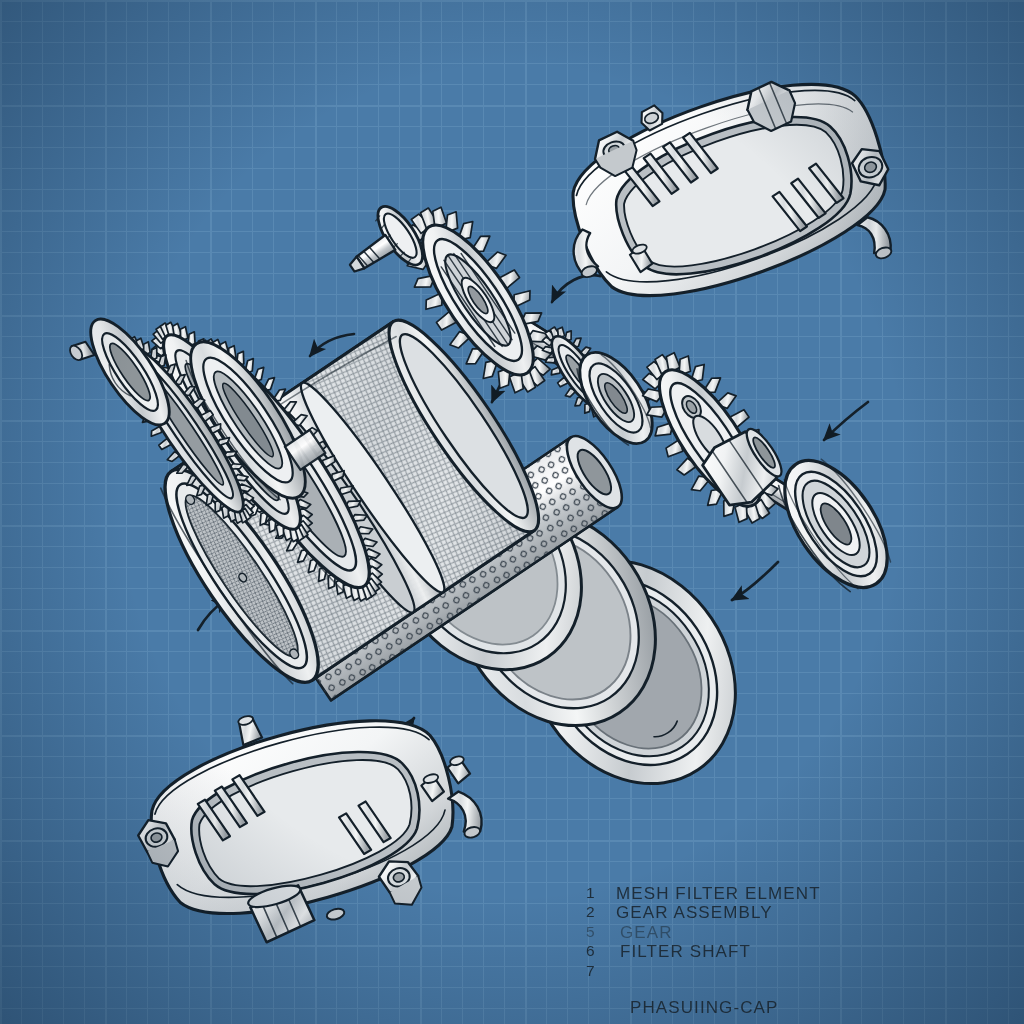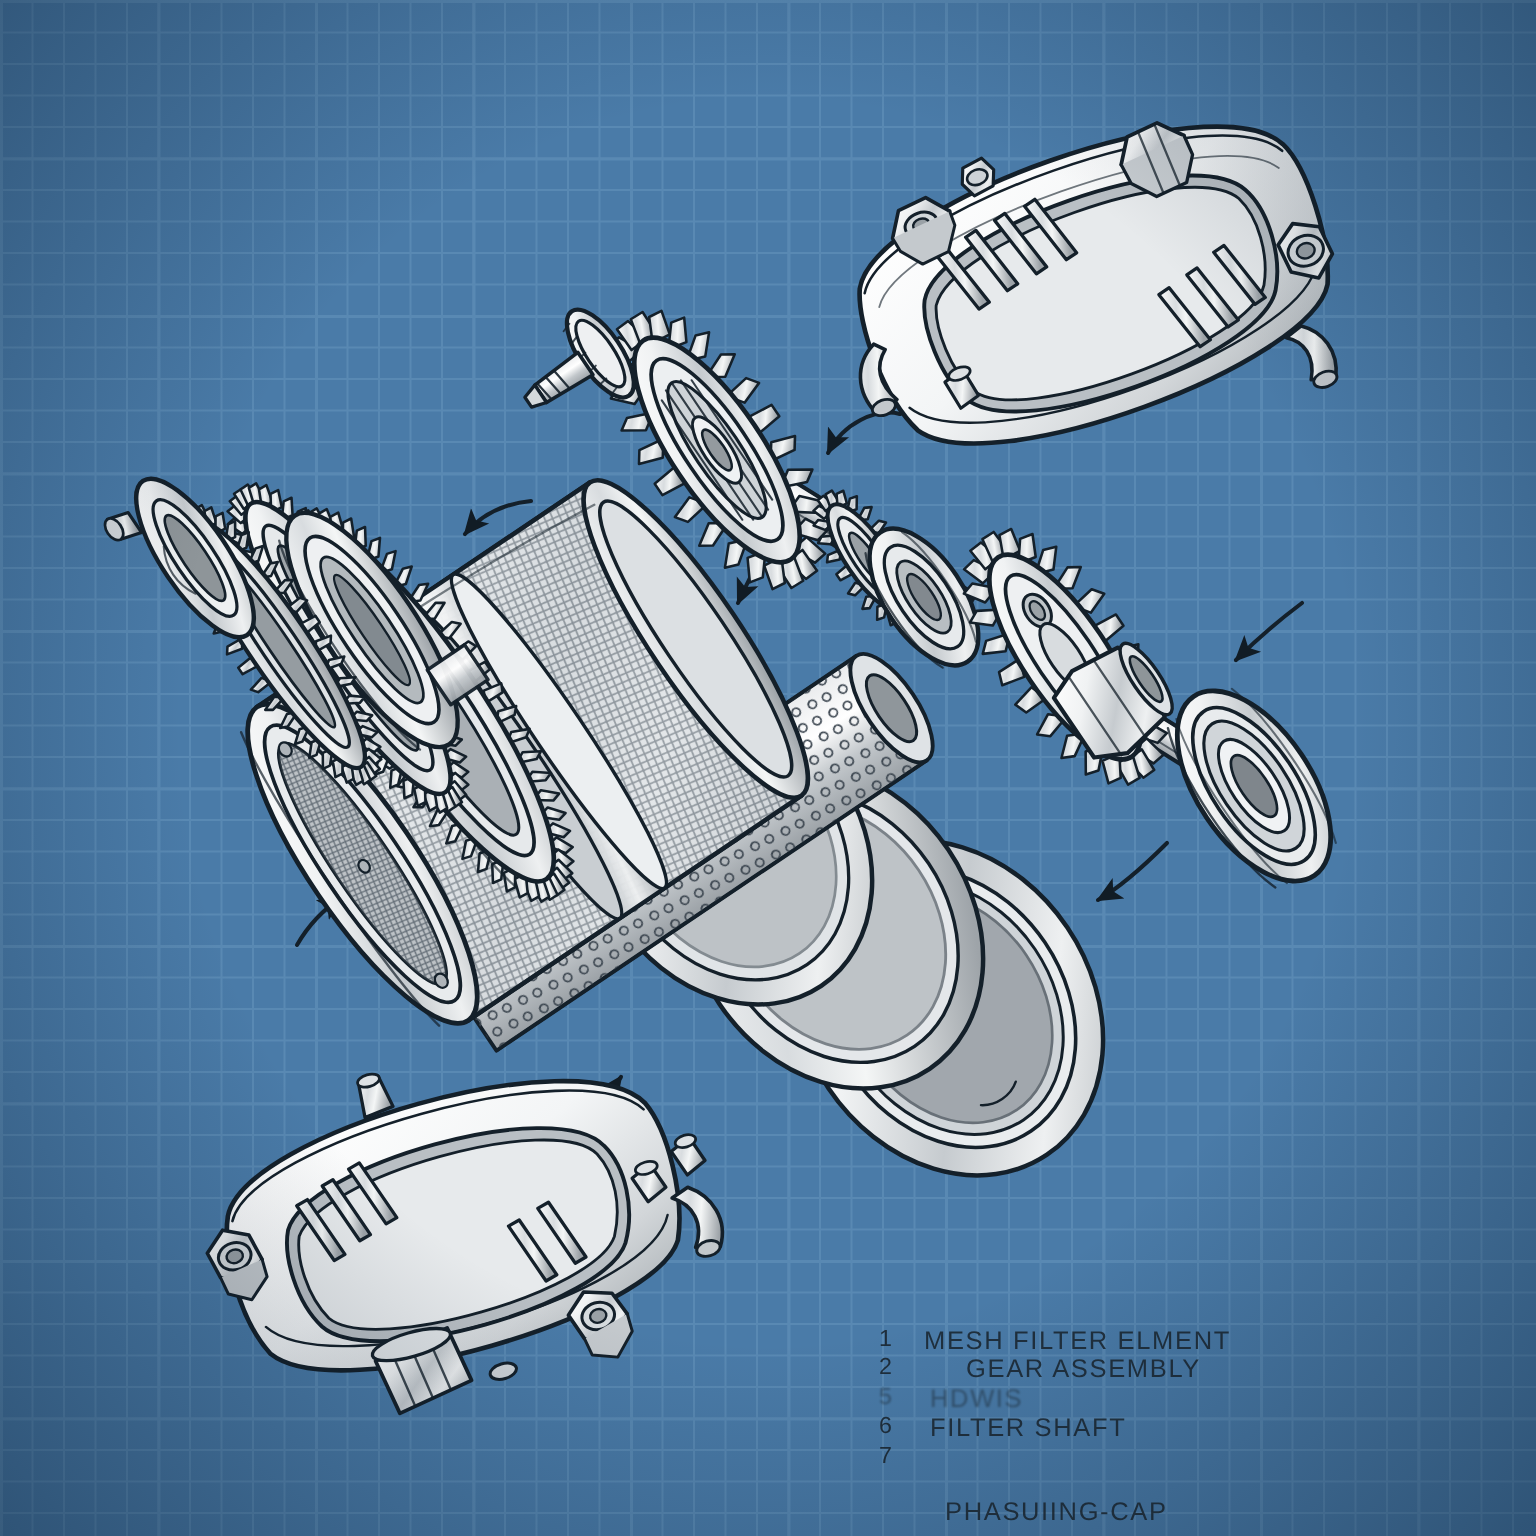--- a/index.html
+++ b/index.html
@@ -709,22 +709,22 @@
 
     </g>
   </svg>
 
   <div id="vignette-layer" style="background: radial-gradient(at 50% 47%, rgba(0, 0, 0, 0) 54%, rgba(6, 24, 43, 0.4) 100%);"></div>
 
   <div id="legend-layer">
       <div class="legend-num legend-blur" style="left: 586px; top: 884px;">1</div>
       <div class="legend-label legend-blur" style="left: 616px; top: 884px;">MESH FILTER ELMENT</div>
       <div class="legend-num legend-blur" style="left: 586px; top: 903.4px;">2</div>
-      <div class="legend-label legend-blur" style="left: 644px; top: 903.4px;">GEAR ASSEMBLY</div>
+      <div class="legend-label legend-blur" style="left: 616px; top: 903.4px;">GEAR ASSEMBLY</div>
       <div class="legend-num legend-faint" style="left: 586px; top: 922.8px;">5</div>
-      <div class="legend-label legend-faint" style="left: 620px; top: 922.8px;">HDWIS</div>
+      <div class="legend-label legend-faint" style="left: 620px; top: 922.8px;">GEAR</div>
       <div class="legend-num legend-blur" style="left: 586px; top: 942.2px;">6</div>
       <div class="legend-label legend-blur" style="left: 620px; top: 942.2px;">FILTER SHAFT</div>
       <div class="legend-num legend-blur" style="left: 586px; top: 961.6px;">7</div>
       <div class="legend-label legend-blur" style="left: 630px; top: 961.6px; margin-top: 36px;">PHASUIING-CAP</div>
     </div>
 
 </div>
 
 </body></html>

